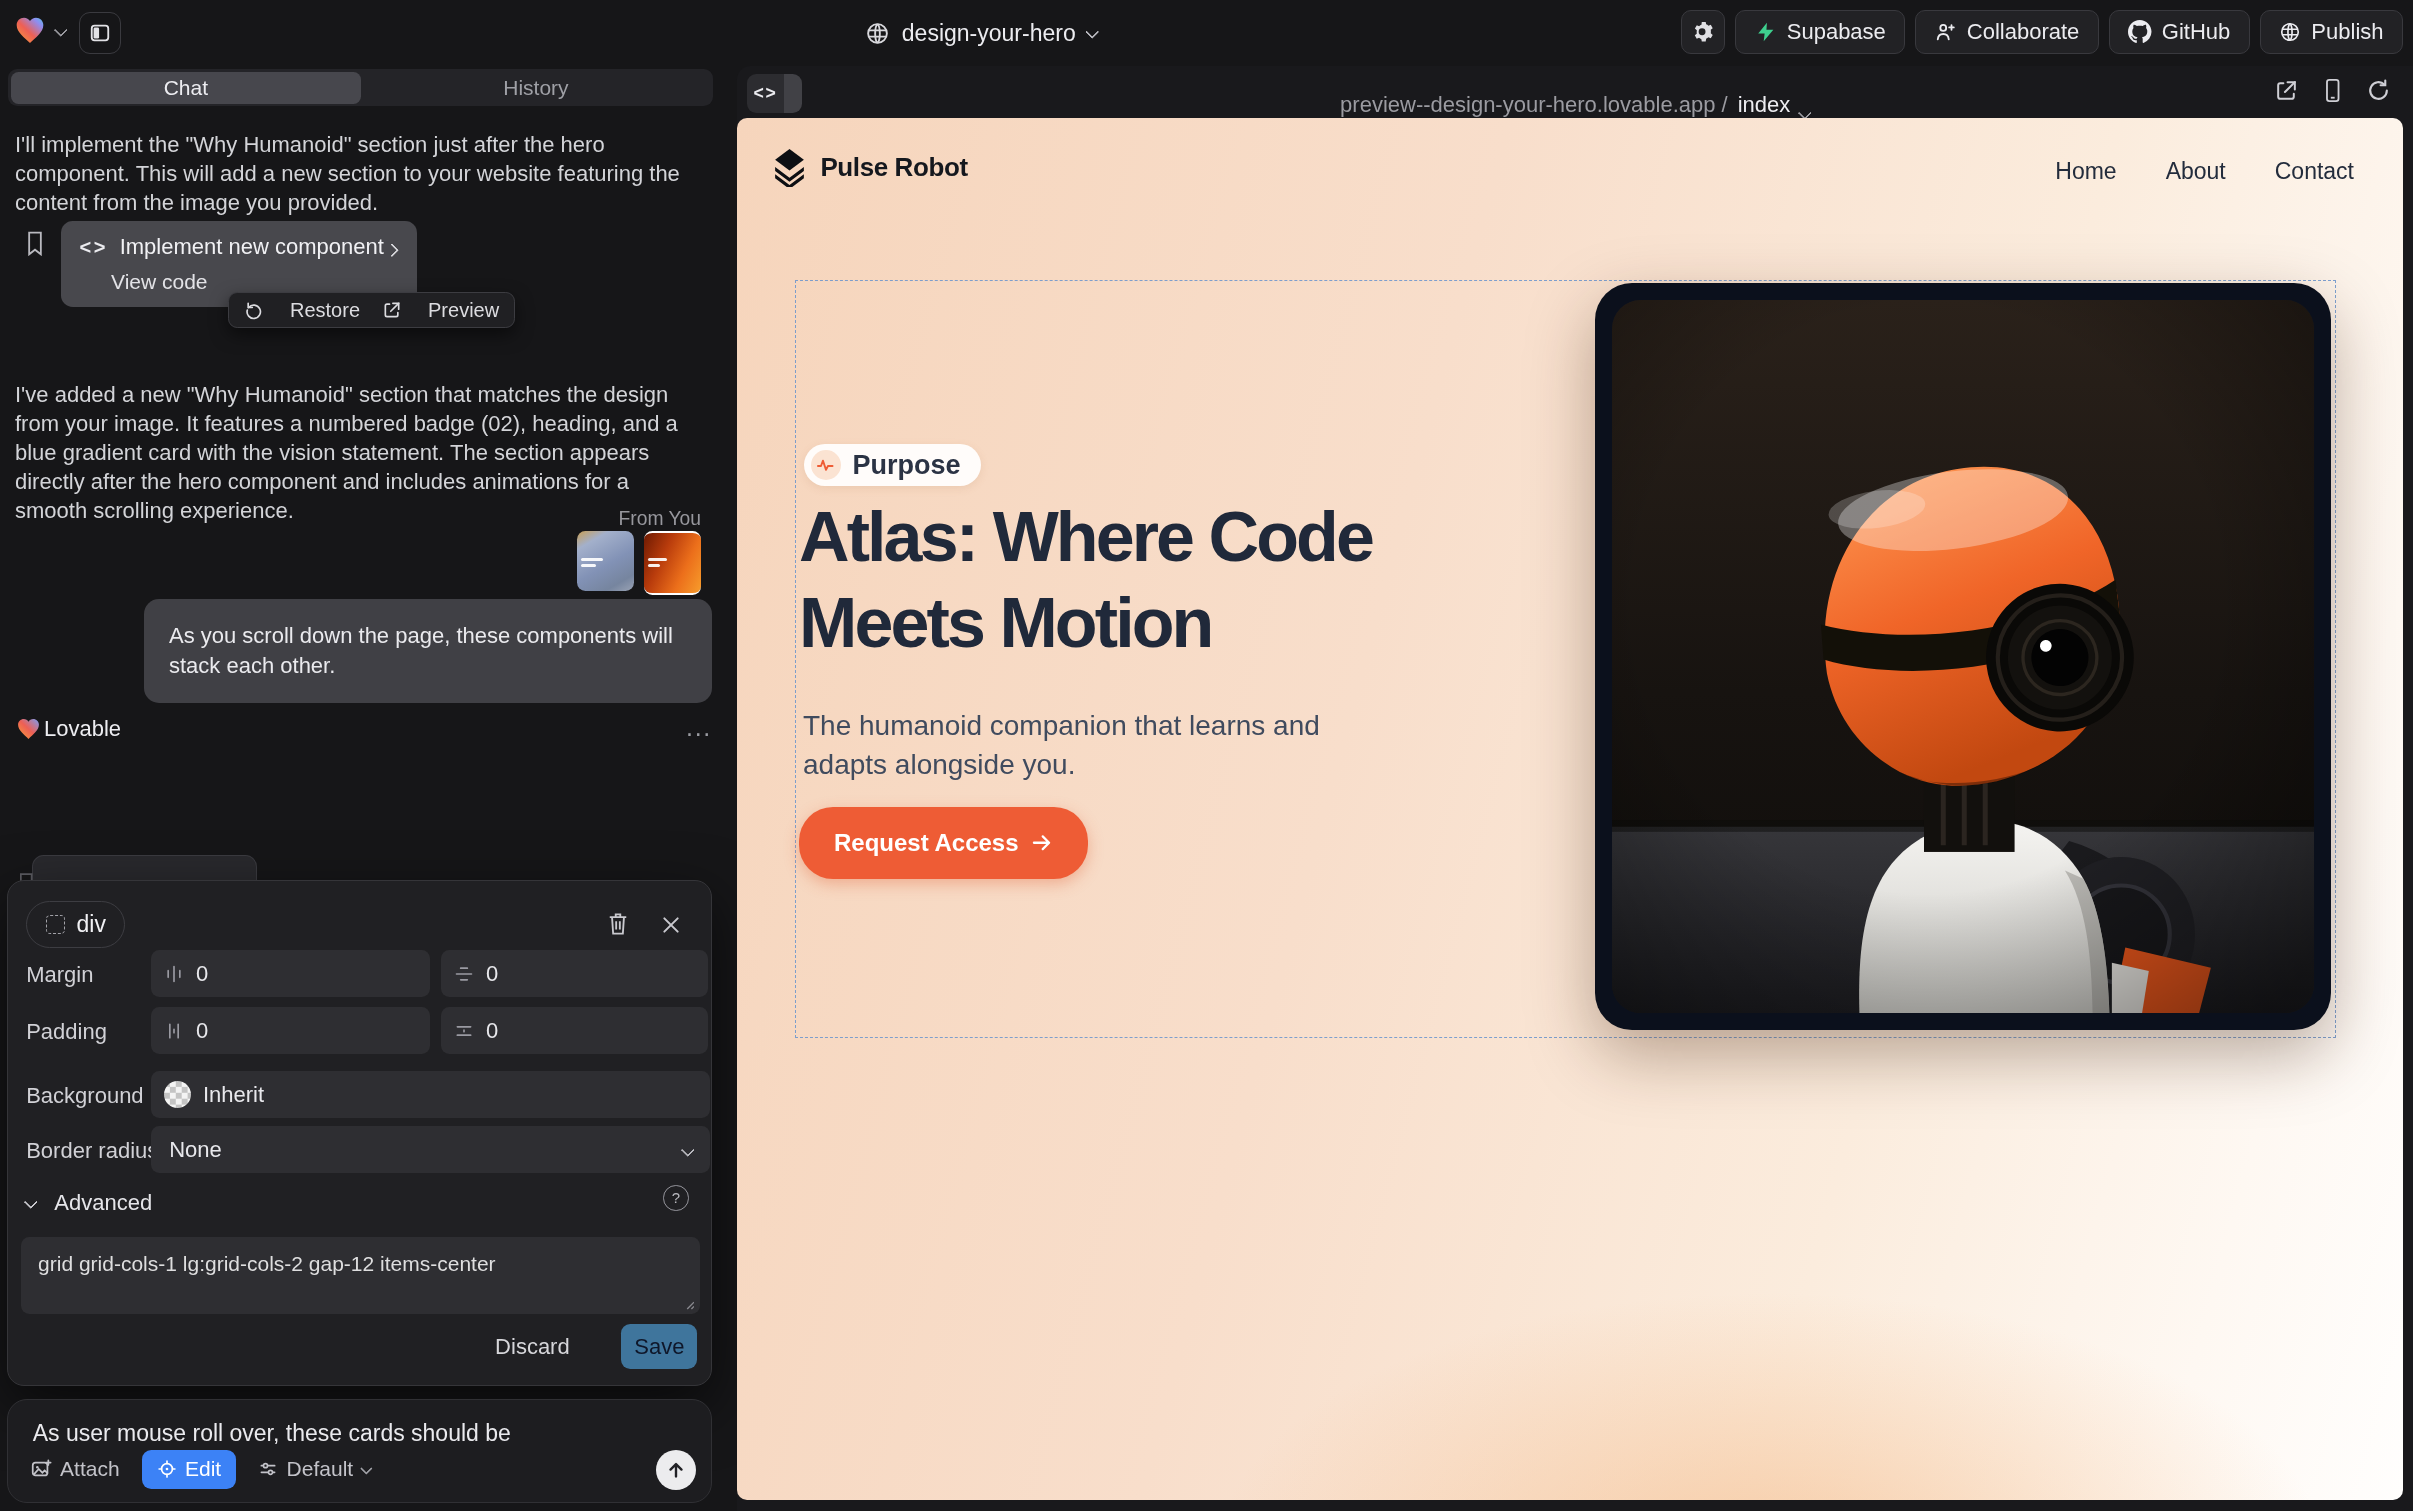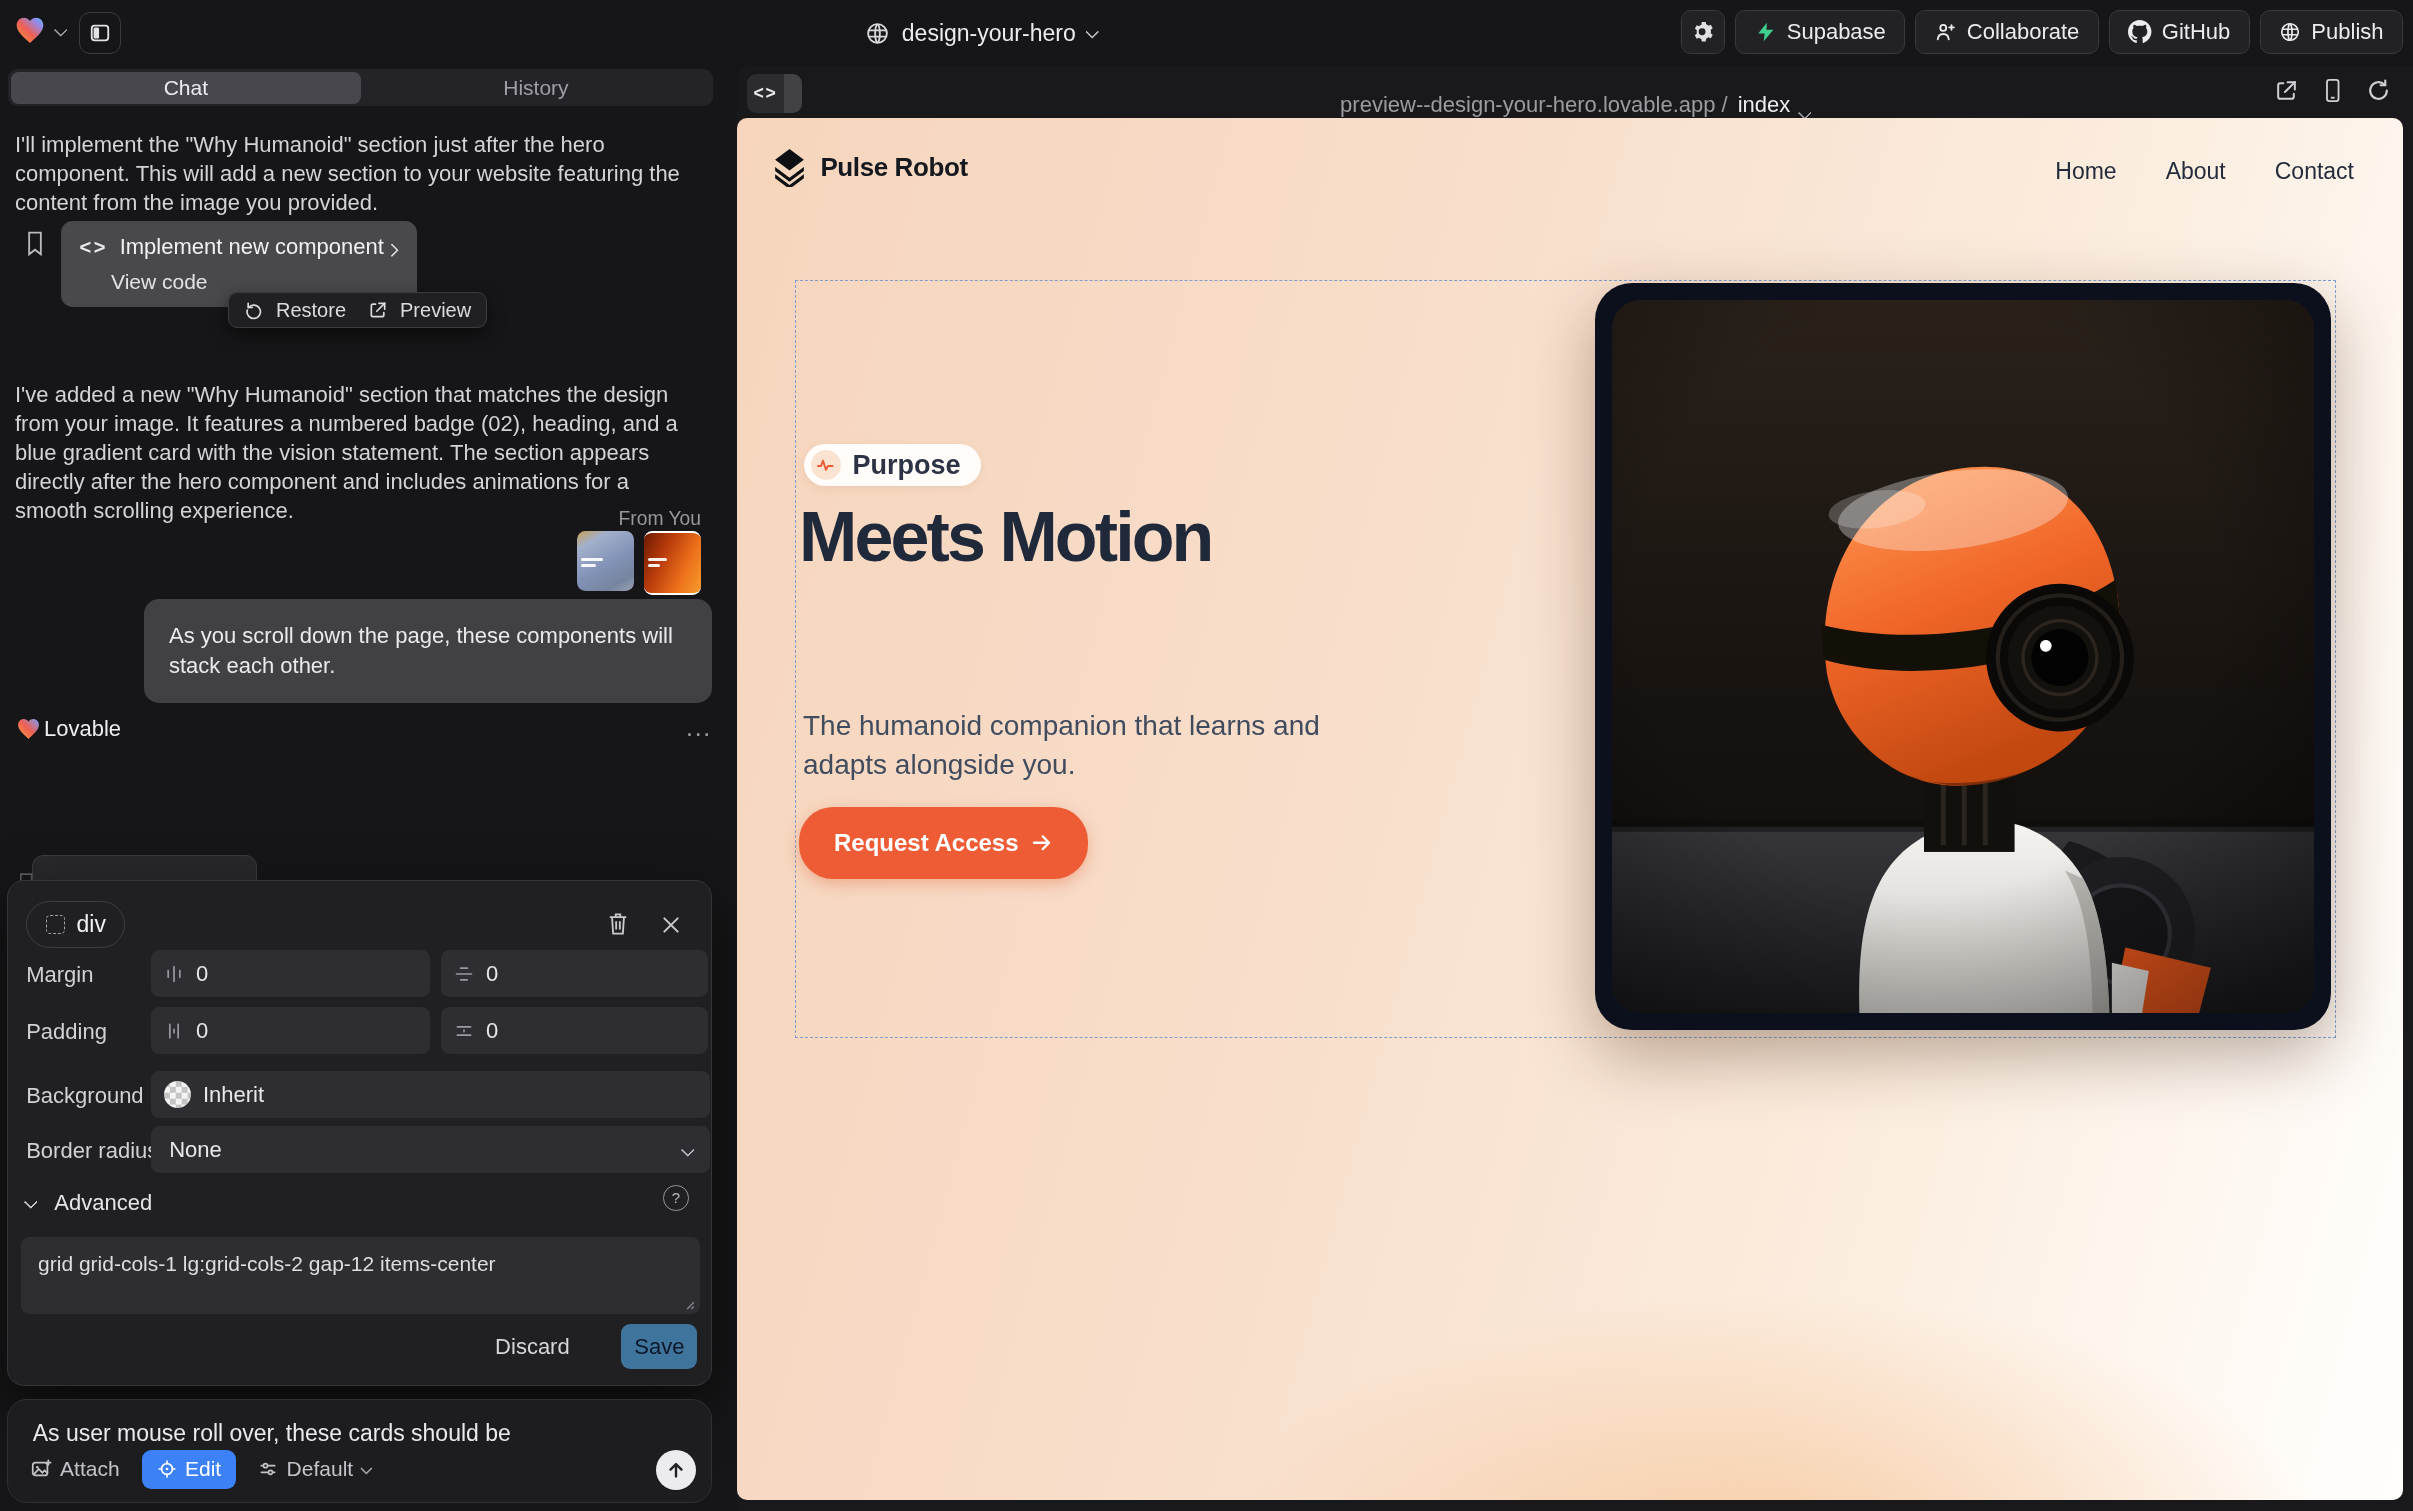--- a/index.html
+++ b/index.html
@@ -24,21 +24,21 @@
   .tab{flex:1;display:flex;align-items:center;justify-content:center;font-size:21px;color:#9fa0a6;border-radius:7.6px;cursor:pointer}
   .tab.active{background:#47474d;color:#ededf1}
   .msg{position:absolute;left:15px;font-size:22px;line-height:29px;color:#d3d4d8}
   .bookmark{position:absolute;color:#b9b9bf}
   .comp-card{position:absolute;left:61px;top:155px;width:356px;height:86px;background:#48484d;border-radius:11.8px}
   .comp-row1{position:absolute;left:18.5px;top:13.4px;display:flex;align-items:center;gap:11.8px;color:#f1f1f4;font-size:22px}
   .code-glyph{font-weight:700;letter-spacing:2.5px;font-size:20px;color:#ececf0}
   .comp-card .chev.right{position:absolute;right:20px;top:23.5px;color:#d8d8dc;width:8.4px;height:8.4px}
   .viewcode{position:absolute;left:50px;top:49px;font-size:21px;color:#e3e3e7}
   .hoverbar{position:absolute;left:228px;top:226px;height:34px;display:flex;align-items:center;gap:22px;background:#202023;border:1.7px solid #3c3c41;border-radius:9.2px;padding:0 15px;box-shadow:0 6.7px 17px rgba(0,0,0,.5)}
-  .hoverbar .hitem{display:flex;align-items:center;gap:12px;font-size:20px;color:#dcdce0;cursor:pointer}
+  .hoverbar .hitem{display:flex;align-items:center;gap:26px;font-size:20px;color:#dcdce0;cursor:pointer}
   .fromyou{position:absolute;right:30px;top:442px;font-size:19.3px;color:#97979d}
   .thumb{position:absolute;top:465px;width:57px;height:60px;border-radius:8.4px;overflow:hidden;cursor:pointer}
   .thumb .tline{position:absolute;left:4.2px;height:2.5px;background:rgba(255,255,255,.92);border-radius:1.7px}
   .thumb.t1{right:97px;background:linear-gradient(150deg,#c89f55 0%,#a3b0cb 20%,#8292b6 55%,#76859f 82%,#9aa3b5 100%)}
   .thumb.t2{right:30px;background:linear-gradient(115deg,#6e1a02 0%,#b93c0c 35%,#ec6f1b 68%,#f79d2c 100%);border-top:2.5px solid #fff;border-bottom:2.5px solid #fff}
   .bubble{position:absolute;left:144px;top:533px;width:568px;box-sizing:border-box;background:#404045;border-radius:15px;padding:22px 25px;font-size:22px;line-height:30px;color:#eaeaee}
   .lovable-row{position:absolute;left:15px;top:647px;width:697px;display:flex;align-items:flex-end;gap:2px}
   .lovable-row .lname{font-size:22px;color:#ededf1}
   .lovable-row .dots{margin-left:auto;color:#9b9ca2;font-size:25px;letter-spacing:1.7px;cursor:pointer}
   .ghost-card{position:absolute;left:32px;top:789px;width:223px;height:34px;border:1.7px solid #3b3b40;border-bottom:none;border-radius:11.8px 11.8px 0 0;background:#29292d}
@@ -417,20 +417,21 @@
       <div class="badge">
         <span class="disc">
           <svg width="18.5" height="18.5" viewBox="0 0 24 24" fill="none" stroke="#ee5c35" stroke-width="2.4" stroke-linecap="round" stroke-linejoin="round">
             <path d="M2.5 13h4l2.5-7 4 12 2.5-5h6"></path>
           </svg>
         </span>
         <span class="btext">Purpose</span>
       </div>
 
       <h1 class="hero-h1" style="margin:0">
+        <span style="display:block">Atlas: Where Code</span>
         <span style="display:block">Meets Motion</span>
       </h1>
 
       <p class="hero-sub" style="margin:0">The humanoid companion that learns and adapts alongside you.</p>
 
       <div class="cta">
         <span>Request Access</span>
         <svg width="23.5" height="23.5" viewBox="0 0 24 24" fill="none" stroke="#fff" stroke-width="2.3" stroke-linecap="round" stroke-linejoin="round">
           <path d="M4 12h15M13 5.5 19.5 12 13 18.5"></path>
         </svg>

